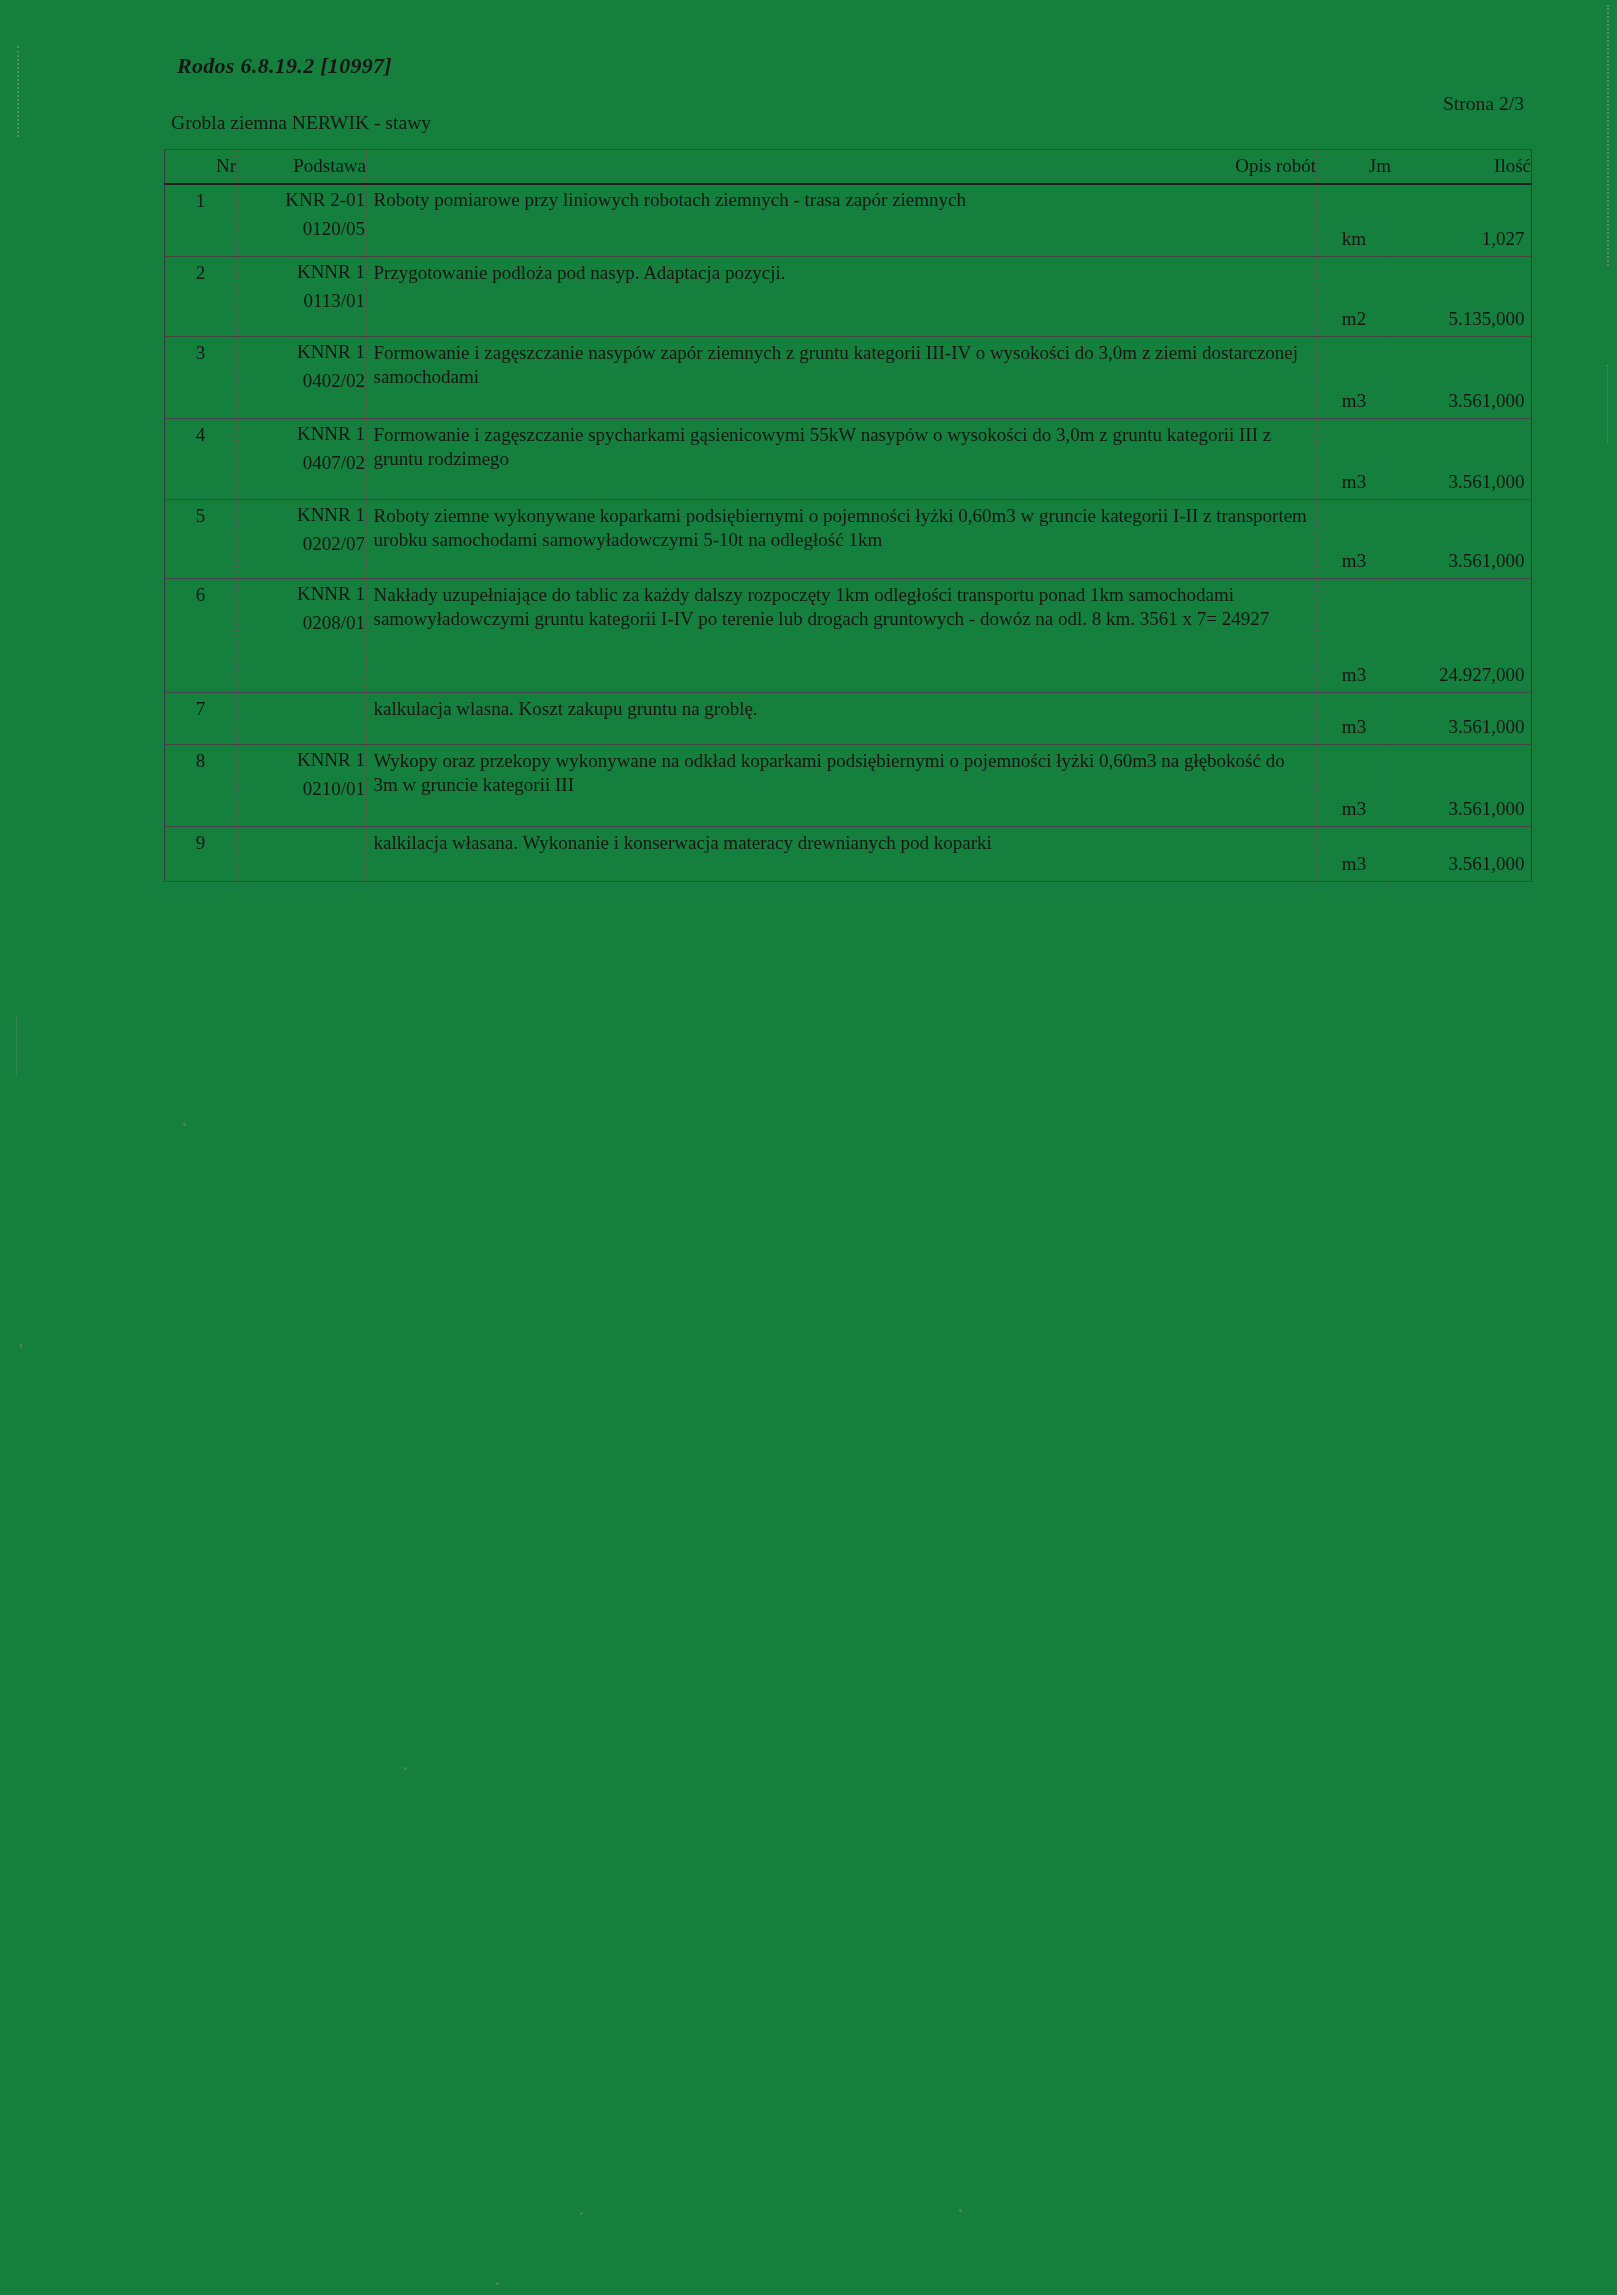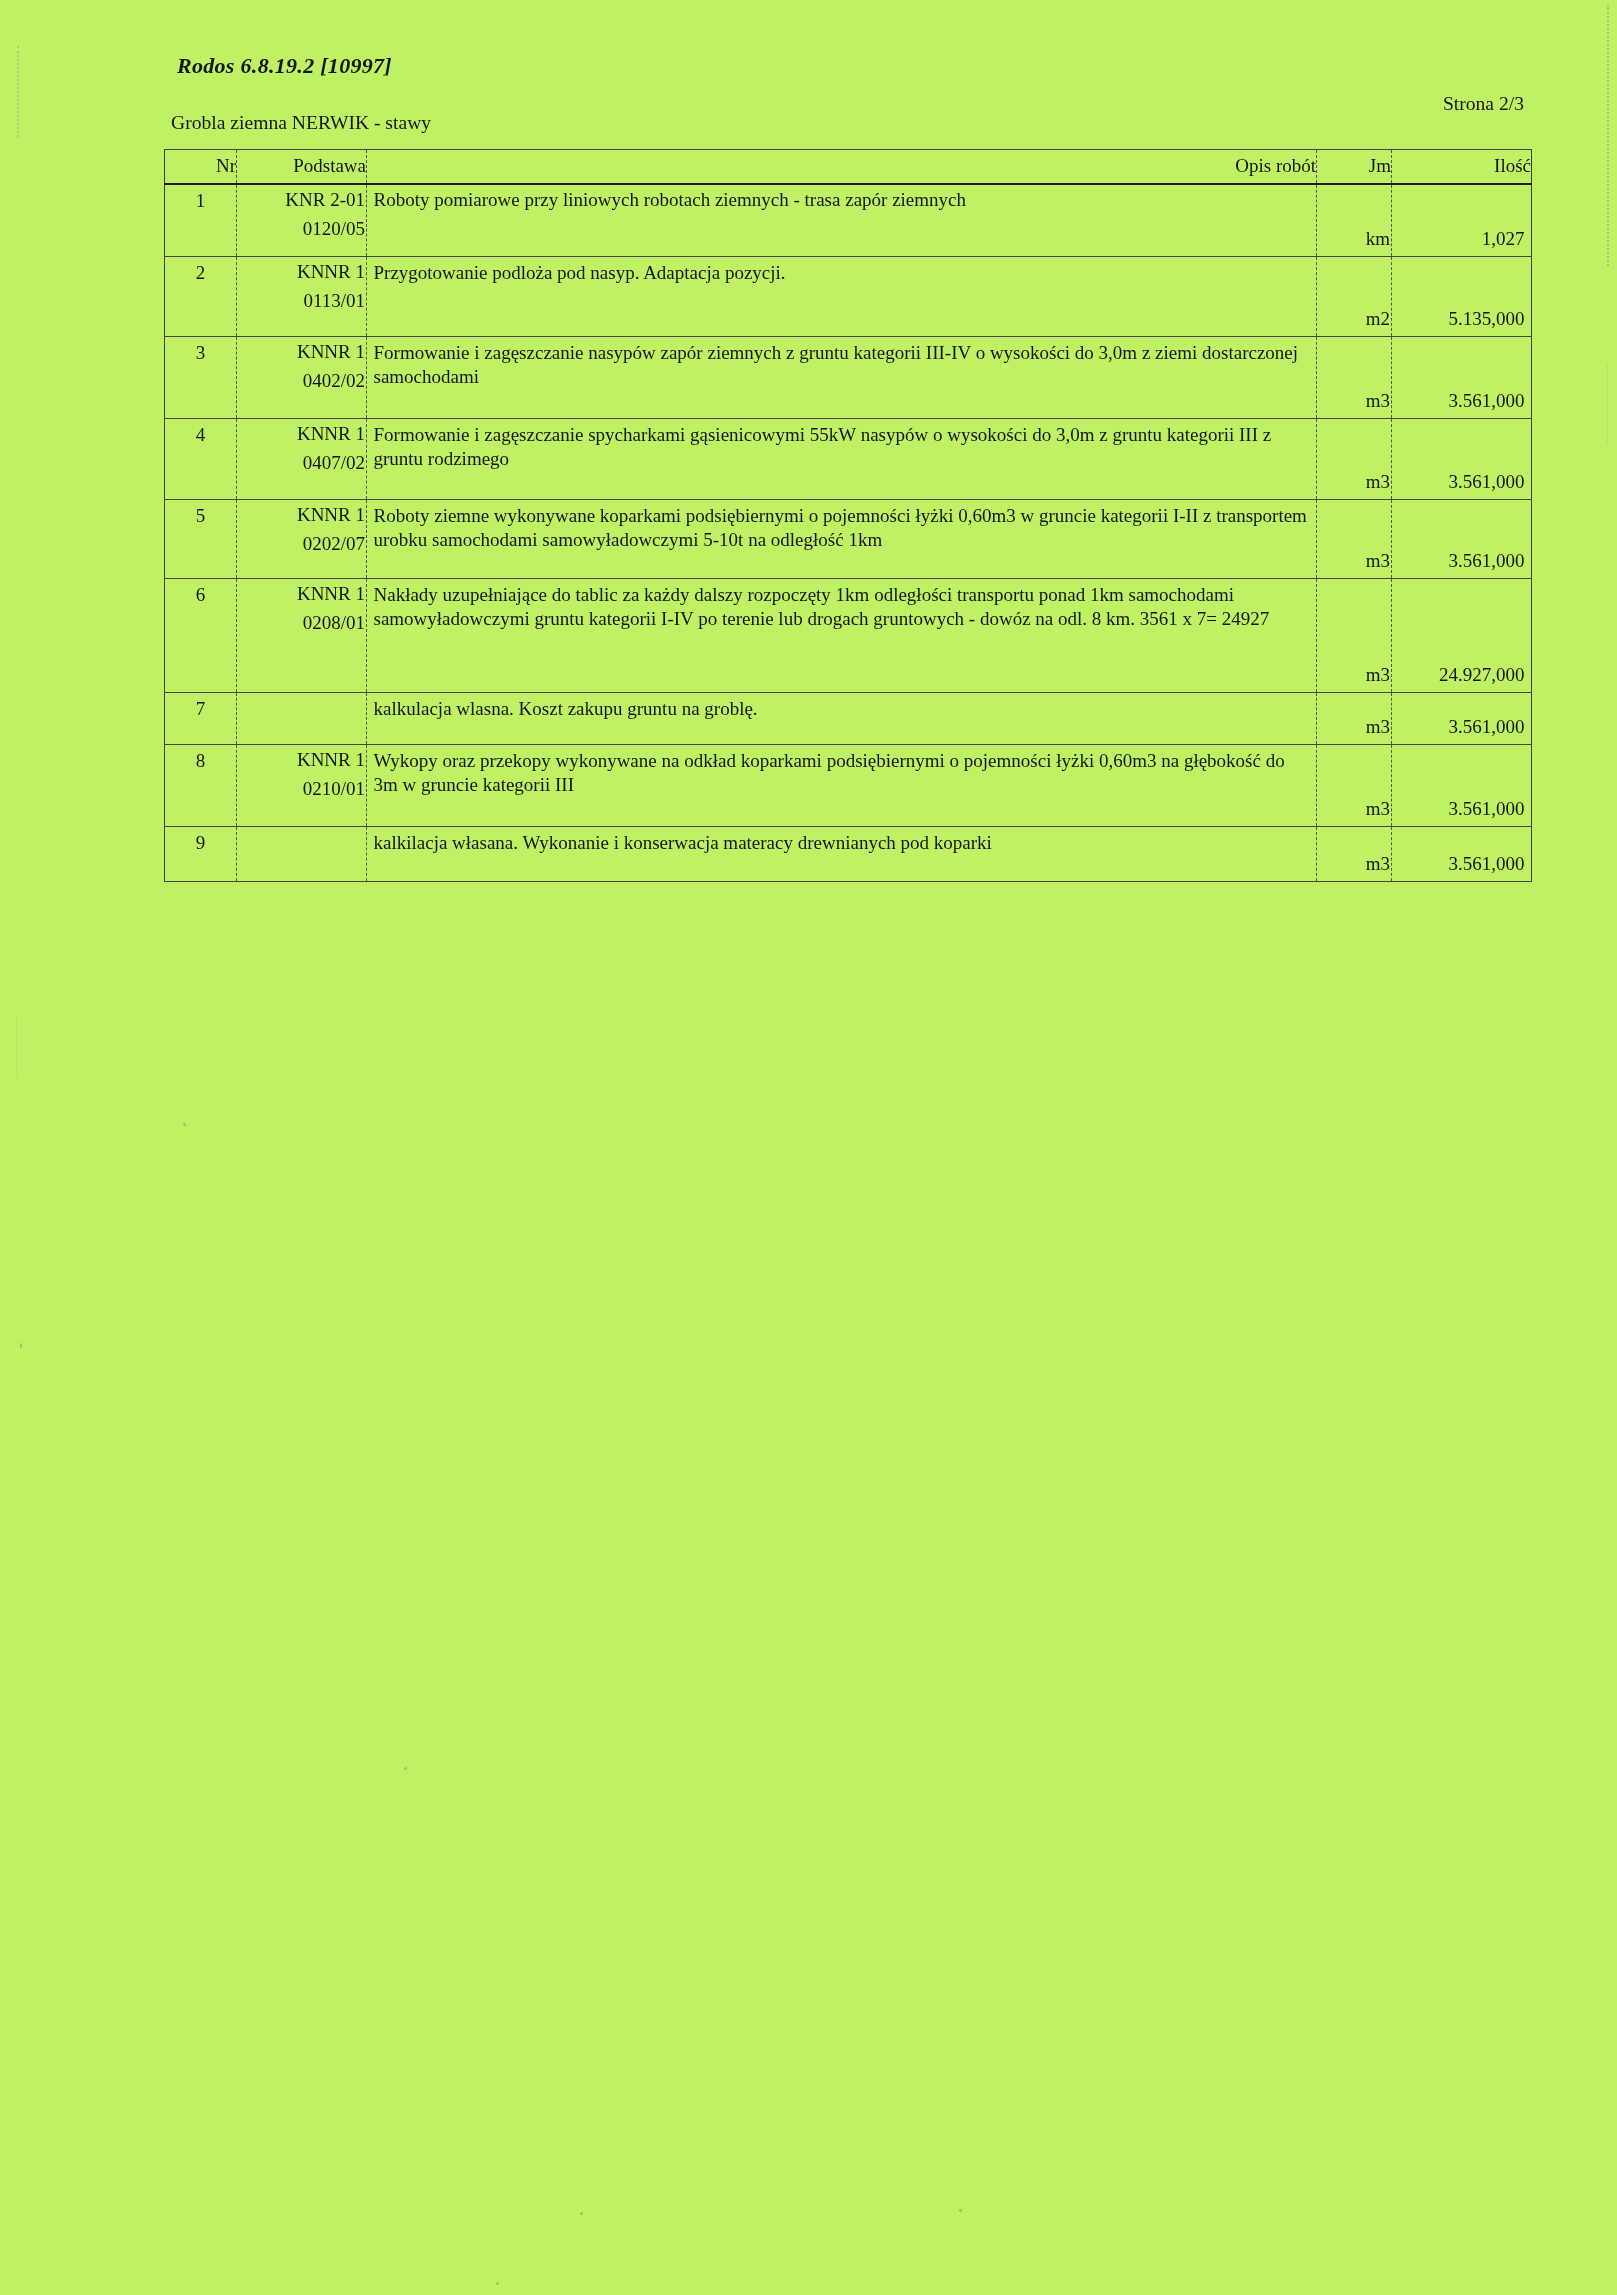--- a/index.html
+++ b/index.html
@@ -4,21 +4,21 @@
 <style>
   html, body {
     margin: 0;
     padding: 0;
     background: #ffffff;
   }
   .page {
     position: relative;
     width: 1617px;
     height: 2295px;
-    background: #bef264;
+    background: #15803d;
     font-family: "Liberation Serif", serif;
     color: #161616;
     overflow: hidden;
   }
   .program-header {
     position: absolute;
     left: 177px;
     top: 53px;
     font-size: 22px;
     font-style: italic;
@@ -85,21 +85,21 @@
     line-height: 29px;
   }
   td.cell-opis {
     text-align: left;
     vertical-align: top;
     padding: 3.9px 7.8px 0 6.5px;
     line-height: 24px;
     font-size: 18.6px;
   }
   td.cell-jm {
-    text-align: right;
+    text-align: center;
     vertical-align: bottom;
     padding-bottom: 6.5px;
     margin-top: 44px;
   }
   td.cell-ilosc {
     text-align: right;
     vertical-align: bottom;
     padding: 0 6.5px 6.5px 0;
   }
   

